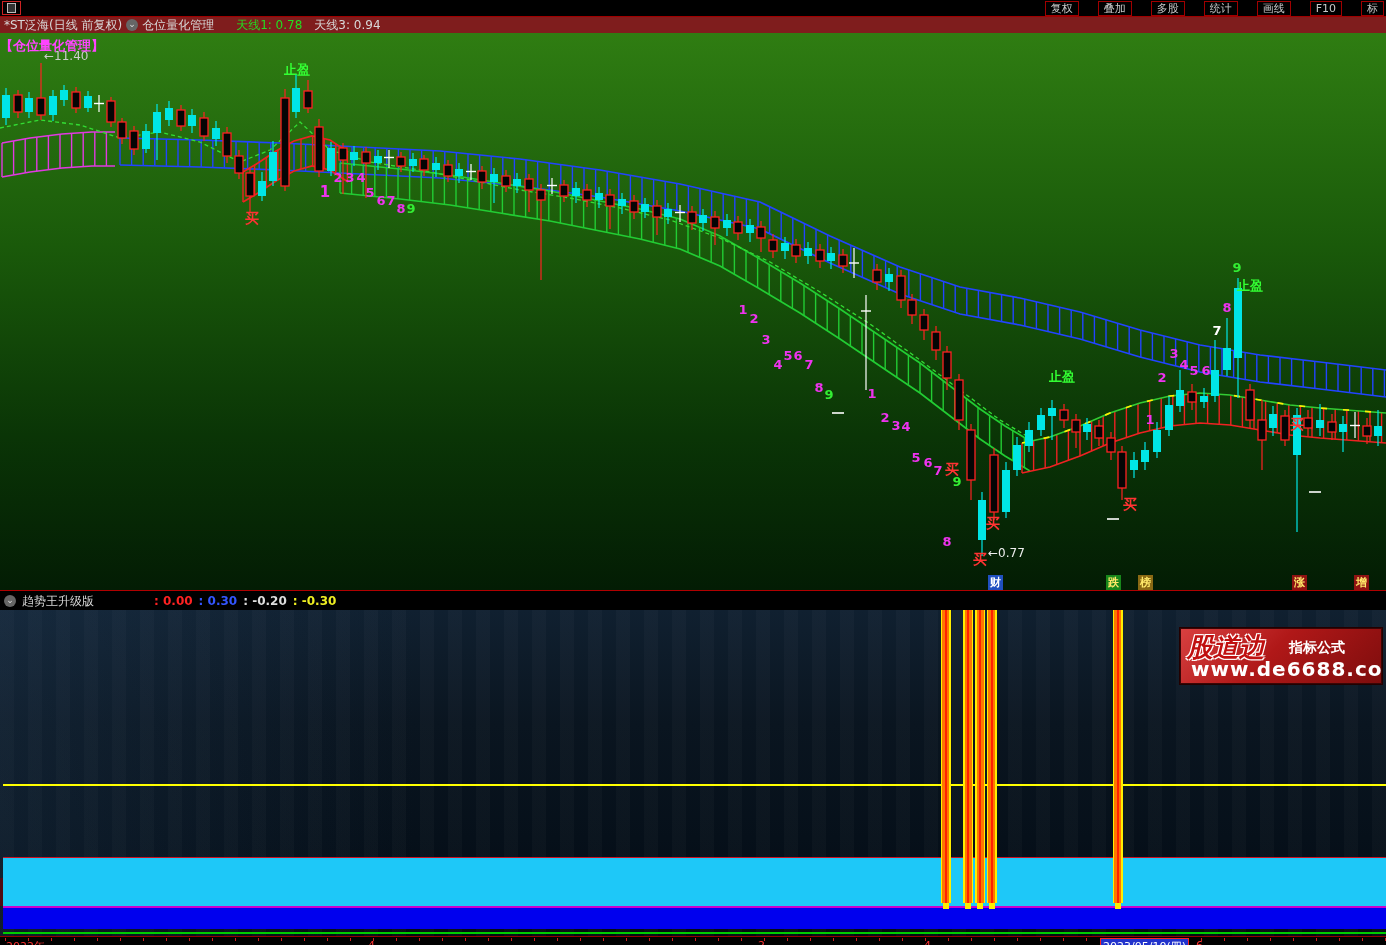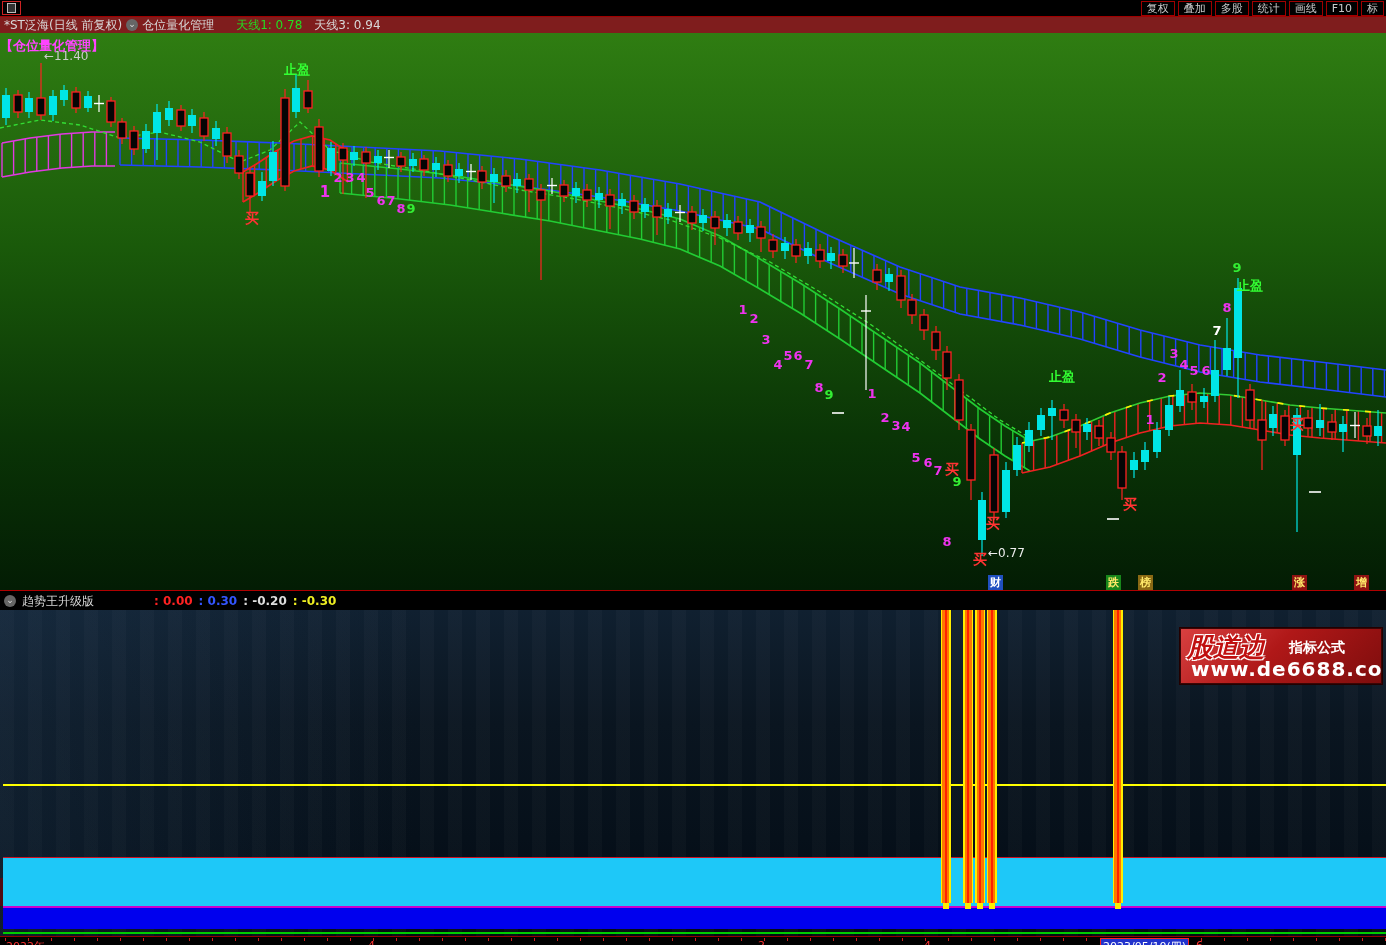--- a/index.html
+++ b/index.html
@@ -7,21 +7,21 @@
        font-family:"DejaVu Sans","Liberation Sans",sans-serif;}
   
   #menubar{position:absolute;left:0;top:0;width:1386px;height:16px;background:#000;
            border-bottom:1px solid #a00000;}
   #win-icon{position:absolute;left:2px;top:1px;width:17px;height:12px;border:1px solid #c22;
             display:flex;align-items:center;justify-content:center;}
   #win-icon .pane{width:7px;height:8px;border:1px solid #bbb;background:#333;}
   #periods{position:absolute;left:28px;top:0;height:16px;display:flex;gap:17px;align-items:center;}
   .period{font-size:12px;color:#c8c8c8;cursor:default;white-space:nowrap;}
   .period.active{color:#00e0ff;}
-  #topright{position:absolute;right:2px;top:0;height:16px;display:flex;gap:3px;align-items:center;}
+  #topright{position:absolute;right:2px;top:0;height:16px;display:flex;gap:19px;align-items:center;}
   .tbtn{font-size:11px;color:#c8c8c8;border:1px solid #a00000;padding:0 5px;height:13px;
         line-height:13px;background:#000;white-space:nowrap;}
   
   #titlebar{position:absolute;left:0;top:17px;width:1386px;height:16px;background:#7f1d1d;
             display:flex;align-items:center;font-size:12px;color:#d8d8d8;}
   #titlebar .sym{margin-left:4px;}
   .circ-icon{display:inline-block;width:12px;height:12px;border-radius:50%;background:#666;
              color:#ddd;font-size:9px;line-height:11px;text-align:center;margin:0 4px;}
   #ind-name{color:#d8d8d8;}
   #tline1{color:#22dd22;margin-left:22px;}

